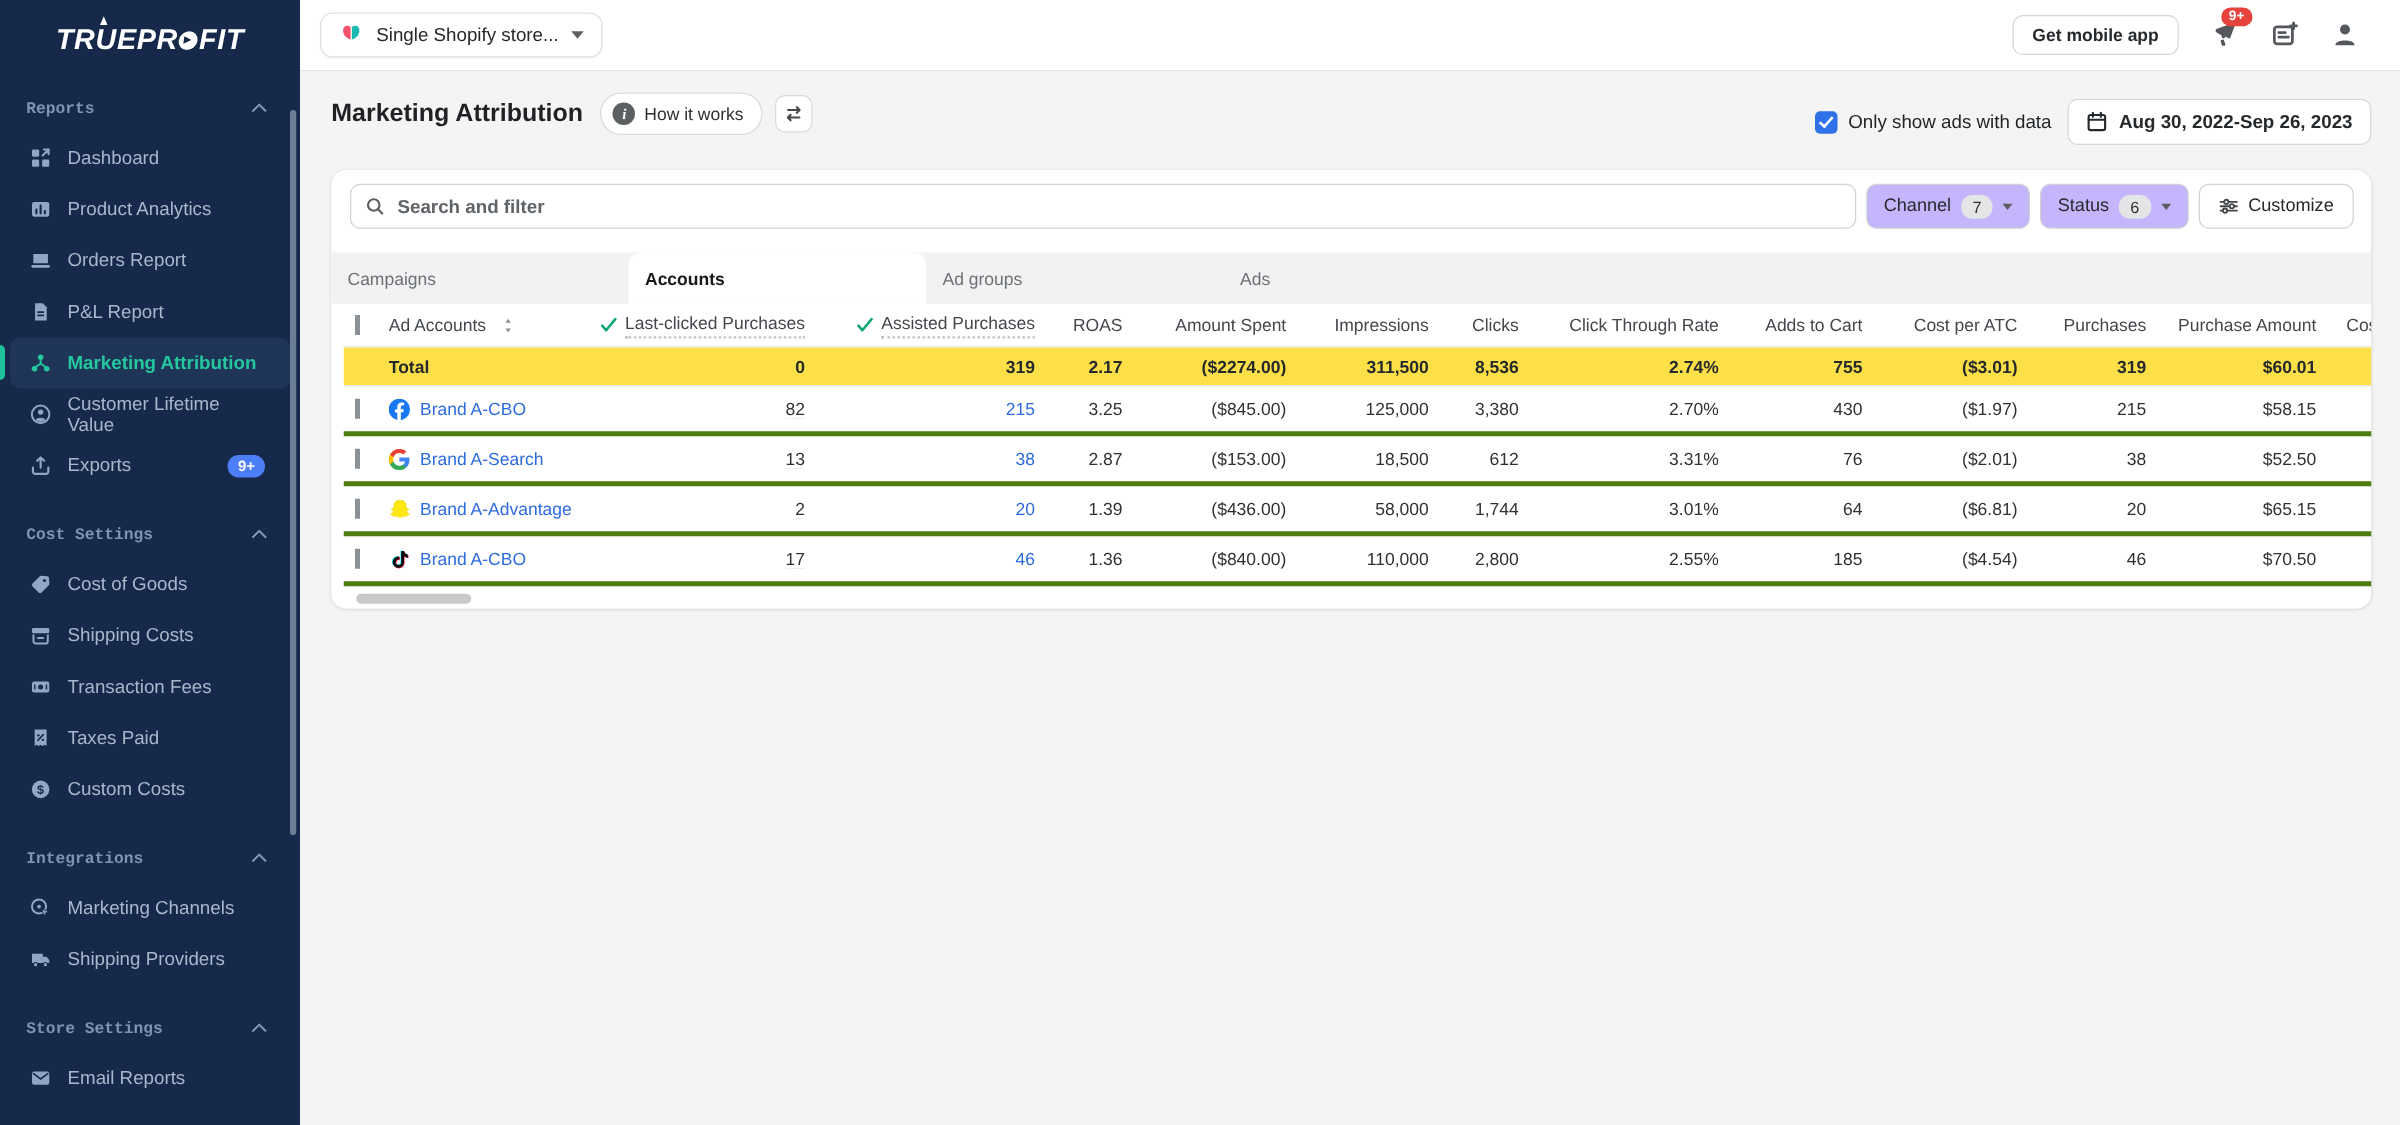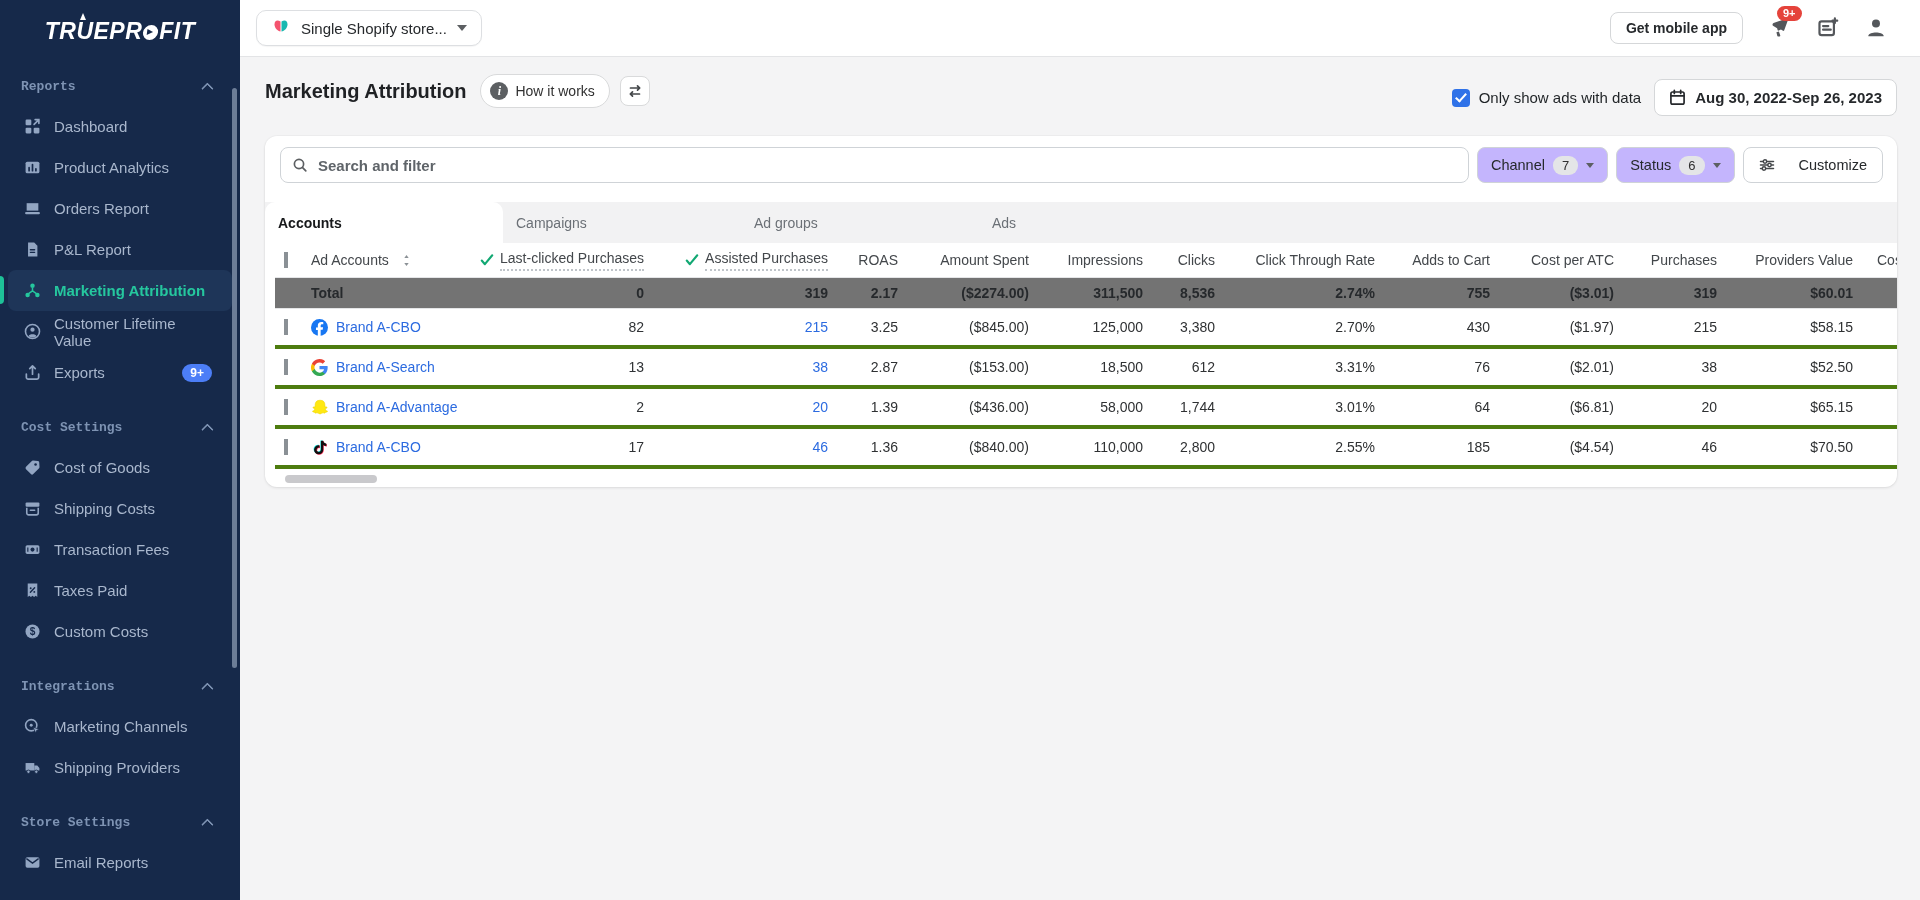--- a/index.html
+++ b/index.html
@@ -82,34 +82,34 @@
   .search-box { position:relative; flex:1; }
   .search-box input { width:100%; height:36px; border:1px solid #cfd3d7; border-radius:8px;
           padding:0 12px 0 37px; font-size:15px; color:#26292c; outline:none;
           font-family:"Liberation Sans","DejaVu Sans",sans-serif;font-weight:bold; }
   .search-box input::placeholder { color:#5f6469; opacity:1; }
   .search-icon { position:absolute; left:12px; top:10px; color:#5c5f62; }
   .drop-btn { display:flex; align-items:center; gap:8px; height:36px; padding:0 13px;
           background:#c4b5fd; border:1px solid #cfd3d7; border-radius:8px; font-size:14.5px; color:#26292c; cursor:pointer; white-space:nowrap; }
   .count-badge { background:#e4e5e7; border-radius:9px; padding:2px 9px; font-size:13px; color:#303030; }
   .drop-btn .caret { border-top-width:5px; border-left-width:4.5px; border-right-width:4.5px; }
-  .customize-btn { display:flex; align-items:center; gap:24px; height:36px; padding:0 15px;
+  .customize-btn { display:flex; align-items:center; gap:8px; height:36px; padding:0 15px;
           background:#fff; border:1px solid #cfd3d7; border-radius:8px; font-size:14.5px; font-weight:500; color:#26292c; cursor:pointer; white-space:nowrap; }
 
   
   .tabs { position:absolute; left:0; top:66px; width:100%; height:41px; background:#f2f2f3; display:flex; }
   .tab { width:238px; display:flex; align-items:center; padding-left:13px; font-size:14px; color:#6b7076; cursor:pointer; }
   .tab.active { background:#fff; border-radius:10px 10px 0 0; color:#17191b; font-weight:700; }
 
   
   .table { position:absolute; left:10px; top:107px; width:100%; }
   .trow { display:grid; grid-template-columns:36px 157px 176px 184px 70px 131px 114px 72px 160px 115px 124px 103px 136px 1fr;
           align-items:center; }
   .trow.thead { height:35px; border-bottom:1px solid #e4e5e7; }
-  .trow.total { height:31px; background:#737373; border-bottom:1px solid #e4e5e7; }
+  .trow.total { height:31px; background:#fde047; border-bottom:1px solid #e4e5e7; }
   .trow.data { height:40px; border-bottom:4px solid #4d7c0f; }
   .c { font-size:14px; color:#2f3133; text-align:right; white-space:nowrap; overflow:hidden; }
   .thead .c { color:#43474b; font-weight:500; }
   .total .c { font-weight:700; color:#26292c; }
   .c.left { text-align:left; }
   .c.costcol { text-align:left; padding-left:24px; }
   .cb-cell { padding-left:9px; text-align:left; }
   .checkbox { width:16px; height:16px; border:2px solid #8a9095; border-radius:4px; background:#fff; cursor:pointer; }
   .help { border-bottom:2px dotted #bfc4c9; padding-bottom:3px; }
   .hflex { display:inline-flex; align-items:center; gap:6px; }
@@ -397,22 +397,22 @@
           <path d="M1.5 4.5h13M1.5 8h13M1.5 11.5h13"></path>
           <circle cx="6" cy="4.5" r="1.7" fill="#fff"></circle>
           <circle cx="10.5" cy="8" r="1.7" fill="#fff"></circle>
           <circle cx="5" cy="11.5" r="1.7" fill="#fff"></circle>
         </svg>
       <span>Customize</span>
     </button>
   </div>
 
   <div class="tabs" id="tabs">
+      <div class="tab">Campaigns</div>
       <div class="tab active">Accounts</div>
-      <div class="tab">Campaigns</div>
       <div class="tab">Ad groups</div>
       <div class="tab">Ads</div>
     </div>
 
   <div class="table" id="table">
       <div class="trow thead">
         <div class="c cb-cell"><span class="checkbox"></span></div>
         <div class="c left"><span class="hflex">
             <span>Ad Accounts</span>
             <span class="sort-btn">
@@ -435,21 +435,21 @@
             <span class="help">Assisted Purchases</span>
           </span></div>
         <div class="c "><span class="help">ROAS</span></div>
         <div class="c "><span>Amount Spent</span></div>
         <div class="c "><span>Impressions</span></div>
         <div class="c "><span>Clicks</span></div>
         <div class="c "><span class="help">Click Through Rate</span></div>
         <div class="c "><span>Adds to Cart</span></div>
         <div class="c "><span class="help">Cost per ATC</span></div>
         <div class="c "><span>Purchases</span></div>
-        <div class="c "><span>Providers Value</span></div>
+        <div class="c "><span>Purchase Amount</span></div>
         <div class="c costcol"><span class="help">Cost</span></div>
       </div>
       <div class="trow total">
         <div class="c cb-cell"></div>
         <div class="c left"><span>Total</span></div>
         <div class="c ">0</div>
         <div class="c ">319</div>
         <div class="c ">2.17</div>
         <div class="c ">($2274.00)</div>
         <div class="c ">311,500</div>

